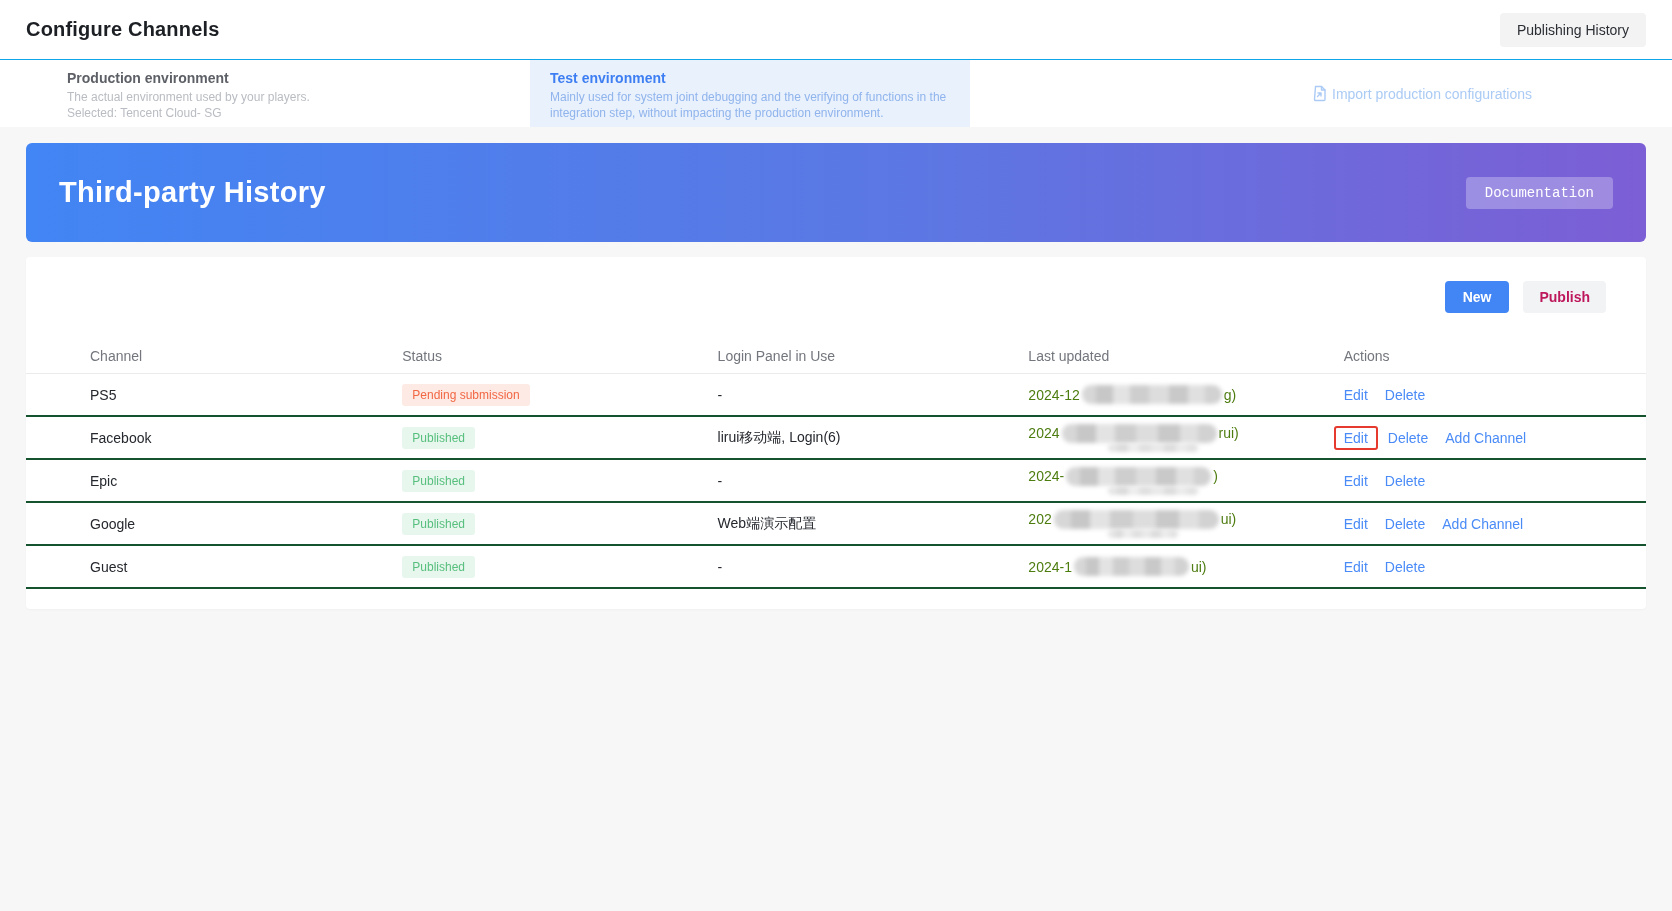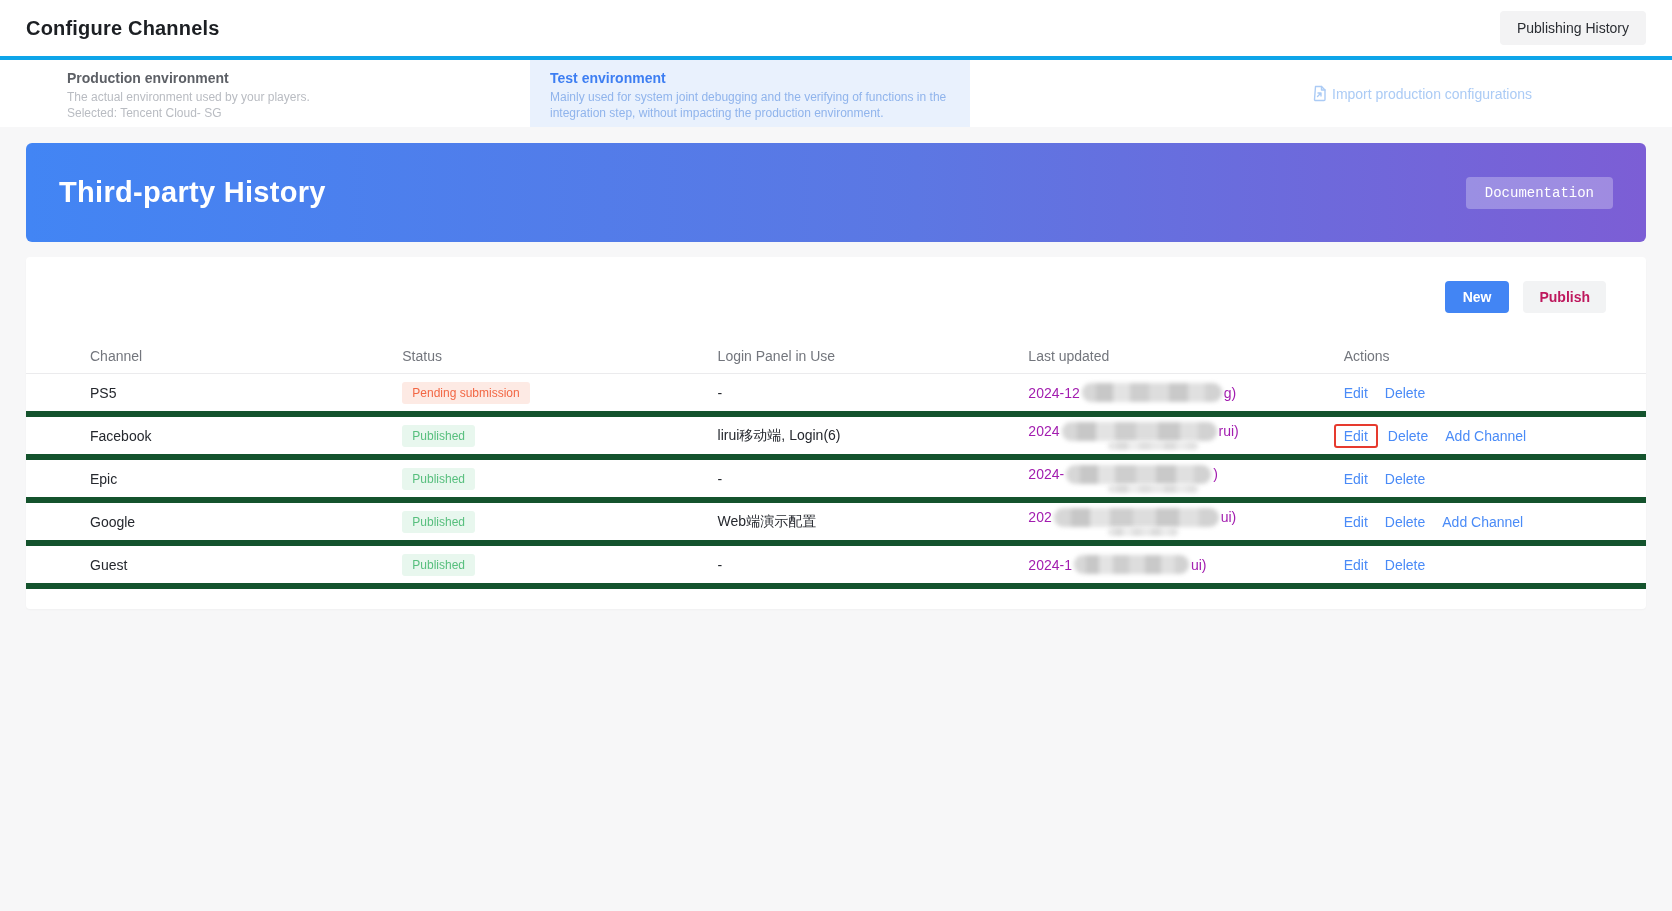--- a/index.html
+++ b/index.html
@@ -1,19 +1,19 @@
 <!DOCTYPE html>
 <html><head>
 <meta charset="utf-8">
 <style>
   * { margin:0; padding:0; box-sizing:border-box; }
   html,body { width:1672px; height:911px; font-family:"Liberation Sans","DejaVu Sans",sans-serif; background:#f7f7f8; overflow:hidden; }
 
   
-  .topbar { background:#fff; height:60px; display:flex; align-items:center; justify-content:space-between; padding:0 26px; border-bottom:4px solid #0ea5e9; }
+  .topbar { background:#fff; height:60px; display:flex; align-items:center; justify-content:space-between; padding:0 26px; border-bottom:1px solid #0ea5e9; }
   .page-title { font-size:20px; font-weight:700; color:#1c1f23; letter-spacing:.2px; }
   .btn-gray { background:#f3f3f4; border:none; border-radius:4px; padding:9px 17px; font-size:14px; color:#2b2e33; cursor:pointer; font-family:inherit; }
 
   
   .env-bar { background:#fff; height:67px; display:flex; align-items:stretch; }
   .env { padding:10px 24px; cursor:pointer;margin-left:43px; }
   .env-prod { width:444px; }
   .env-test { width:440px; background:#e9f1fd; padding:10px 20px; }
   .env-title { font-size:14px; font-weight:700; margin-bottom:3px; }
   .env-prod .env-title { color:#5d6066; }
@@ -33,30 +33,30 @@
   .doc-btn { background:rgba(255,255,255,.28); color:#fff; border:none; border-radius:4px; padding:8px 19px; font-size:14px; cursor:pointer; font-family:Liberation Mono, monospace; }
 
   .card { background:#fff; border-radius:4px; margin-top:15px; padding:24px 0 20px 0; box-shadow:0 1px 2px rgba(0,0,0,.03); }
   .card-actions { display:flex; justify-content:flex-end; gap:14px; padding:0 40px; margin-bottom:25px; }
   .btn-blue { background:#4285f4; color:#fff; border:none; border-radius:4px; padding:8px 18px; font-size:14px; font-weight:700; cursor:pointer; font-family:inherit; }
   .btn-gray2 { background:#f2f3f4; color:#be185d; border:none; border-radius:4px; padding:8px 16px; font-size:14px; font-weight:700; cursor:pointer; font-family:inherit; }
 
   .thead, .trow { display:grid; grid-template-columns:20.6% 20.8% 20.5% 20.8% 1fr; align-items:center; padding:0 40px 0 64px; }
   .thead { height:36px; border-bottom:1px solid #ebebed; }
   .thead div { font-size:14px; color:#73767d; }
-  .trow { height:43px; border-bottom:6px solid #14532d; font-size:14px; color:#25282e; }
+  .trow { height:43px; border-bottom:2px solid #14532d; font-size:14px; color:#25282e; }
   .cell { overflow:visible; white-space:nowrap; }
 
   .badge { display:inline-block; font-size:12px; padding:4px 10px; border-radius:3px; line-height:14px; }
   .badge.pending { background:#fdeae4; color:#f26744; }
   .badge.published { background:#e8f7ee; color:#57bf7d; }
 
   .datecell { line-height:normal; }
   .dateline { display:flex; align-items:center; }
-  .dtext { color:#a21caf; }
+  .dtext { color:#4d7c0f; }
   .blur { display:inline-block; height:19px; border-radius:9px; margin:0 2px;
           background:linear-gradient(90deg,#d7d7d7 0 10%,#c7c7c7 0 22%,#e3e3e3 0 34%,#cecece 0 48%,#dddddd 0 62%,#c9c9c9 0 76%,#e0e0e0 0 88%,#d2d2d2 0 100%);
           filter:blur(2px); }
   .blur2 { height:8px; margin-left:80px; margin-top:1px; display:block; opacity:.65; }
 
   .actions { display:flex; align-items:center; }
   .alink { color:#4a8bf7; cursor:pointer; margin-right:17px; display:inline-block; }
   .redbox { display:inline-flex; border:2px solid #e63a2e; border-radius:3px; padding:2px 8px; margin:-4px 10px -4px -10px; }
   .redbox .alink { margin:0; }
 </style>

